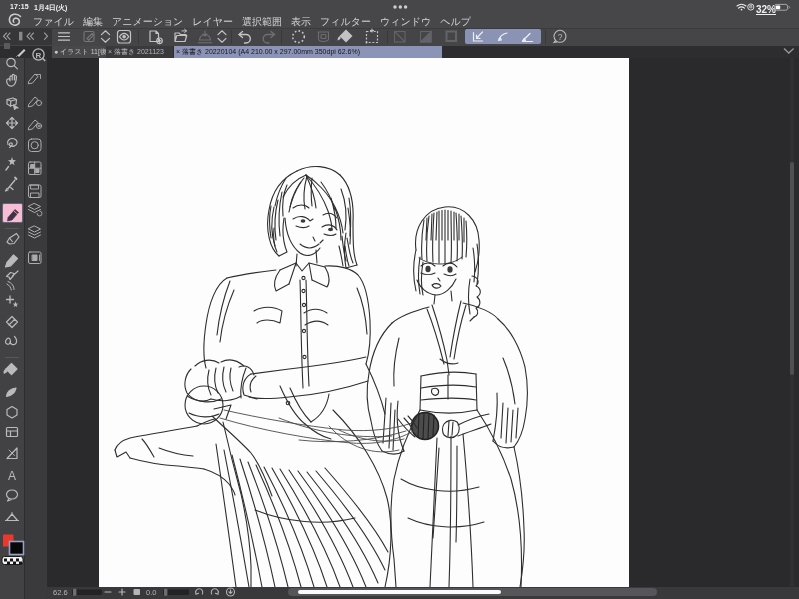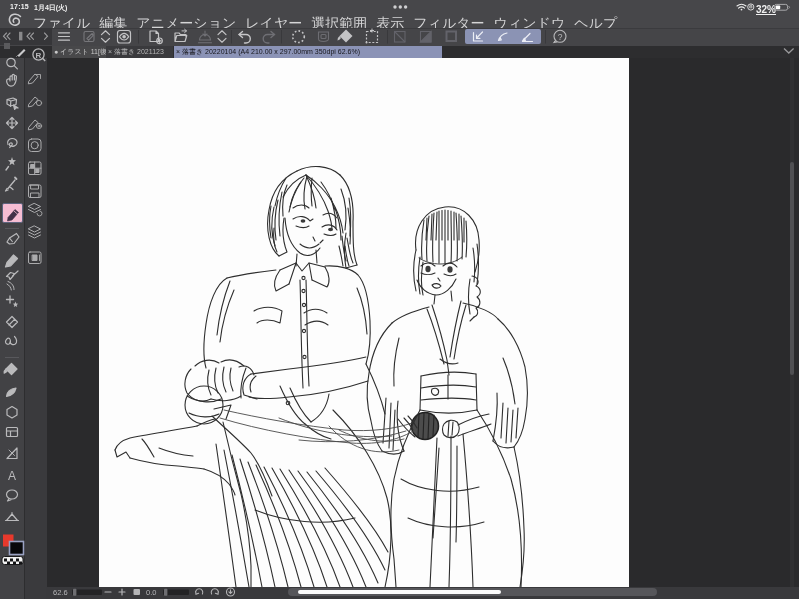--- a/index.html
+++ b/index.html
@@ -2,21 +2,21 @@
 <html><head>
 <meta charset="utf-8">
 <style>
   html,body{margin:0;padding:0;width:799px;height:599px;overflow:hidden;background:#2a2a2c;
     font-family:"Liberation Sans",sans-serif;-webkit-font-smoothing:antialiased;}
   .abs{position:absolute;}
   #topbar{left:0;top:0;width:799px;height:28px;background:#47474a;}
   #statustext{left:10px;top:3px;font-size:7px;font-weight:bold;color:#f2f2f2;letter-spacing:0.2px;}
   #datetext{left:34px;top:3px;font-size:7px;font-weight:bold;color:#f2f2f2;}
   #pct{left:756px;top:3.5px;font-size:10px;font-weight:bold;color:#f0f0f0;text-decoration:underline;}
-  #menurow{left:33px;top:14.5px;font-size:14px;color:#d5d5d6;}
+  #menurow{left:33px;top:14.5px;font-size:10px;color:#d5d5d6;}
   #menurow span{margin-right:9px;}
   #toolbar{left:0;top:28px;width:799px;height:17px;background:#454548;border-top:1px solid #3b3b3e;}
   #toolbarleft{left:0;top:28px;width:52px;height:17px;background:#363639;}
   #bluegrp{left:465px;top:29px;width:76px;height:15px;background:#8b93b4;border-radius:2px;}
   #tabbar{left:0;top:46px;width:799px;height:12px;background:#2d2d2f;}
   #tab1{left:52px;top:46px;width:55px;height:12px;background:#48484a;color:#c8c8c9;font-size:7px;line-height:12px;white-space:nowrap;overflow:hidden;}
     #tab2{left:106px;top:46px;width:67px;height:12px;background:#3a3a3d;color:#b5b5b6;font-size:7px;line-height:12px;white-space:nowrap;overflow:hidden;}
   #tab3{left:174px;top:46px;width:268px;height:12px;background:#8b93b6;color:#17171c;font-size:7px;line-height:12px;white-space:nowrap;overflow:hidden;}
   #sidebar1{left:0;top:58px;width:24px;height:541px;background:#424245;}
   #sidebar2{left:24px;top:58px;width:22px;height:541px;background:#3a3a3d;border-left:1px solid #2d2d2f;}

